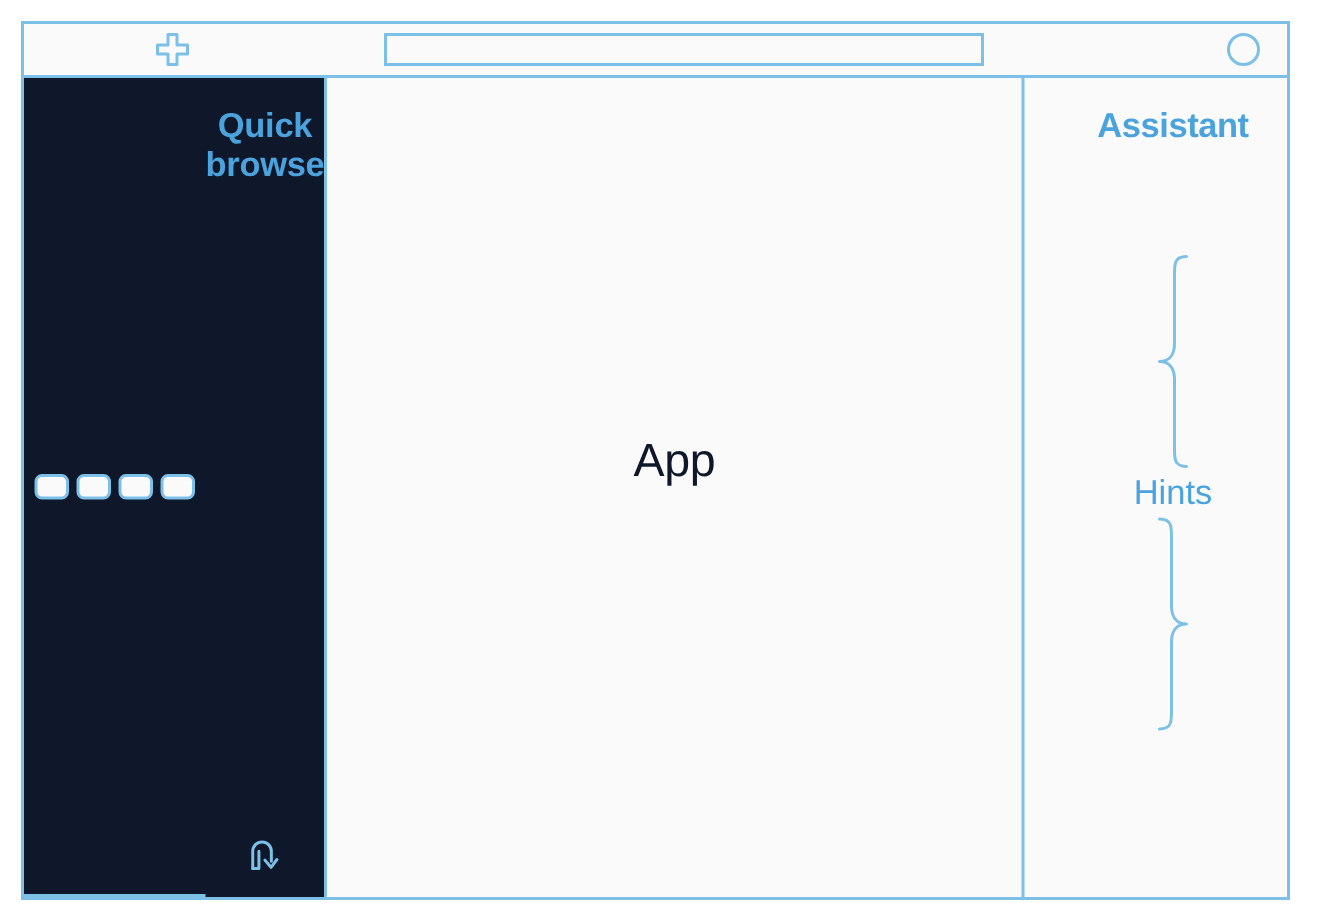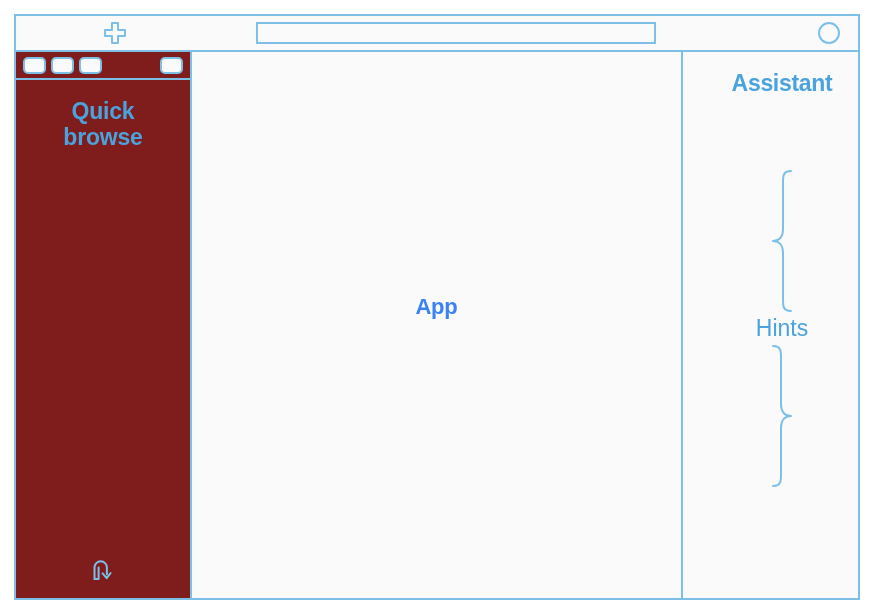--- a/index.html
+++ b/index.html
@@ -82,23 +82,23 @@
   #body-row {
     flex: 1 1 auto;
     display: flex;
     min-height: 0;
   }
 
   
   #sidebar {
     flex: 0 0 174px;
     display: flex;
-    flex-direction: column;
+    flex-direction: row;
     border-right: 2px solid #7cc0e8;
-    background: #7f1d1d;
+    background: #0f172a;
     min-height: 0;
   }
 
   #sidebar-toolbar {
     flex: 0 0 28px;
     border-bottom: 2px solid #7cc0e8;
     display: flex;
     align-items: center;
     padding: 0 7px;
     box-sizing: border-box;
@@ -154,23 +154,23 @@
     flex: 1 1 auto;
     display: flex;
     align-items: center;
     justify-content: center;
     background: #fafafa;
     border-right: 2px solid #7cc0e8;
     min-width: 0;
   }
 
   #app-label {
-    font-size: 22px;
-    font-weight: bold;
-    color: #3b82f6;
+    font-size: 31px;
+    font-weight: normal;
+    color: #0f172a;
     margin-top: -36px;
     letter-spacing: -0.2px;
   }
 
   
   #assistant-panel {
     flex: 0 0 152px;
     display: flex;
     flex-direction: column;
     align-items: center;

